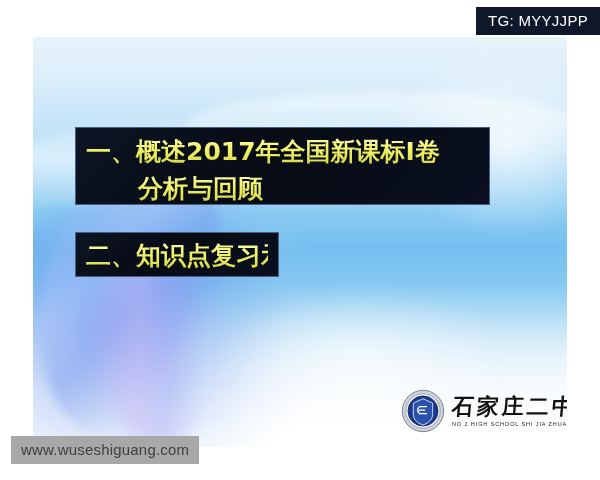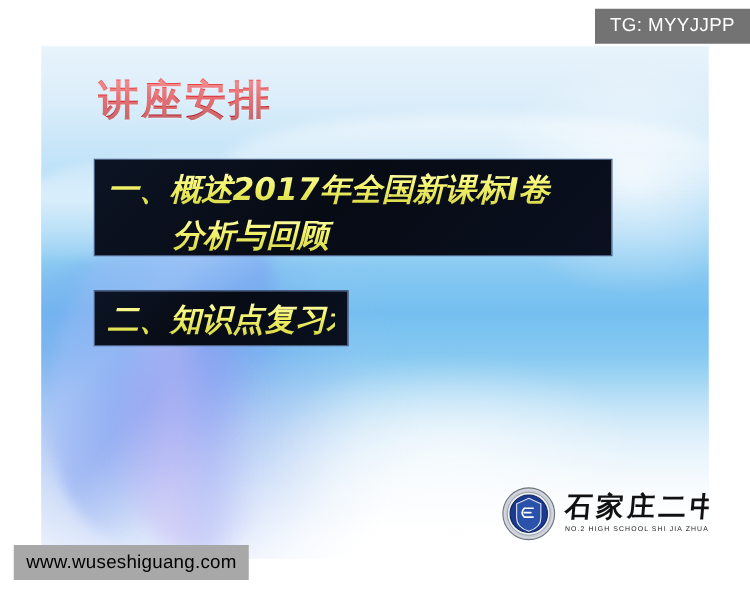--- a/index.html
+++ b/index.html
@@ -144,21 +144,20 @@
     color: #f2f27a;
     font-family: "DejaVu Sans", "Liberation Sans", sans-serif;
     font-weight: bold;
     white-space: nowrap;
   }
   .item-box .ln {
     display: block;
     background: linear-gradient(to bottom, #ffffc8 0%, #f4f46e 40%, #cfcf3a 100%);
     -webkit-background-clip: text;
     background-clip: text;
-    font-style: italic;
     -webkit-text-fill-color: transparent;
   }
 
   #box1 {
     left: 42px; top: 90px;
     width: 415px; height: 78px;
     padding: 5px 10px 0 10px;
     font-size: 25px;
     line-height: 37px;
   }
@@ -213,56 +212,55 @@
     letter-spacing: 0.9px;
     margin-top: 4px;
     white-space: nowrap;
   }
 
   
   #tg-badge {
     position: absolute;
     right: 0px;
     top: 7px;
-    background: #737373;
+    background: #0f172a;
     color: #ffffff;
     font-family: "Liberation Sans", sans-serif;
     font-size: 15px;
     padding: 5px 12px 6px 12px;
     letter-spacing: 0.3px;
     white-space: nowrap;
     text-align: center;
   }
   #watermark {
     position: absolute;
     left: 11px;
     bottom: 16px;
     background: #a8a8a8;
-    color: #000000;
+    color: #404040;
     font-family: "Liberation Sans", sans-serif;
     font-size: 15px;
     padding: 5px 10px 6px 10px;
     letter-spacing: 0.2px;
     white-space: nowrap;
   }
 </style>
 </head>
 <body>
 
 <div id="slide">
 
   <div class="bg-shape glow-r"></div>
   <div class="bg-shape wave-top2"></div>
   <div class="bg-shape wave-top"></div>
   <div class="bg-shape wave-a"></div>
   <div class="bg-shape wave-b"></div>
   <div class="bg-shape wave-c"></div>
   <div class="bg-shape glow-mid"></div>
 
-  <div id="title">讲座安排</div>
 
   <div class="item-box" id="box1">
     <span class="ln l1">一、概述2017年全国新课标Ⅰ卷</span>
     <span class="ln l2">分析与回顾</span>
   </div>
 
   <div class="item-box" id="box2">
     <span class="ln">二、知识点复习示例</span>
   </div>
 

